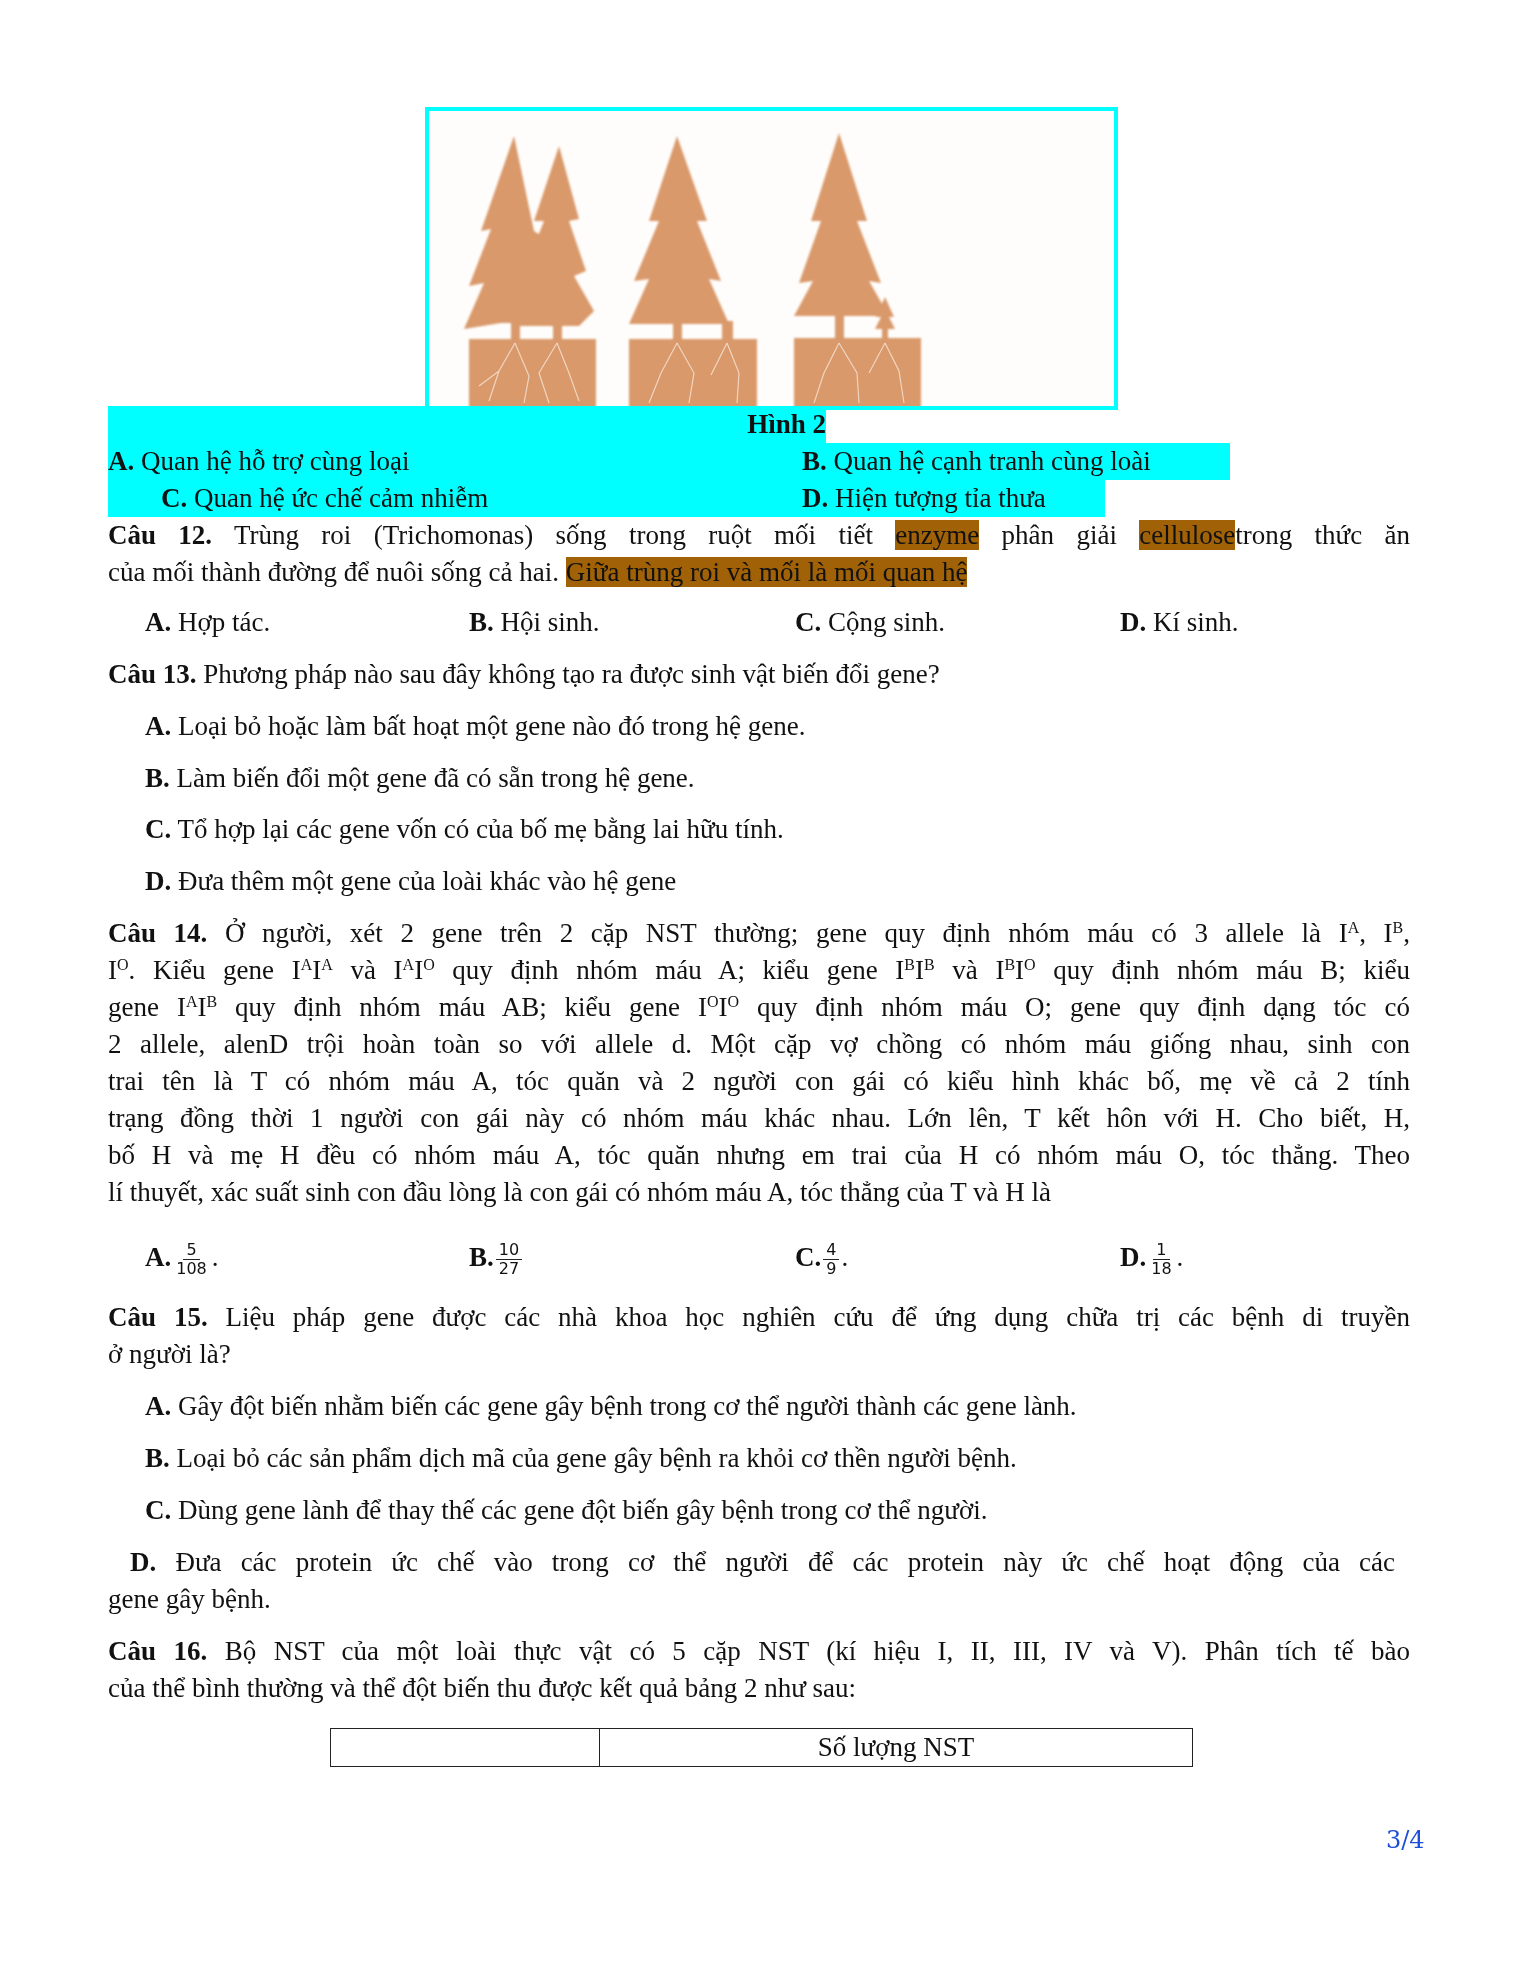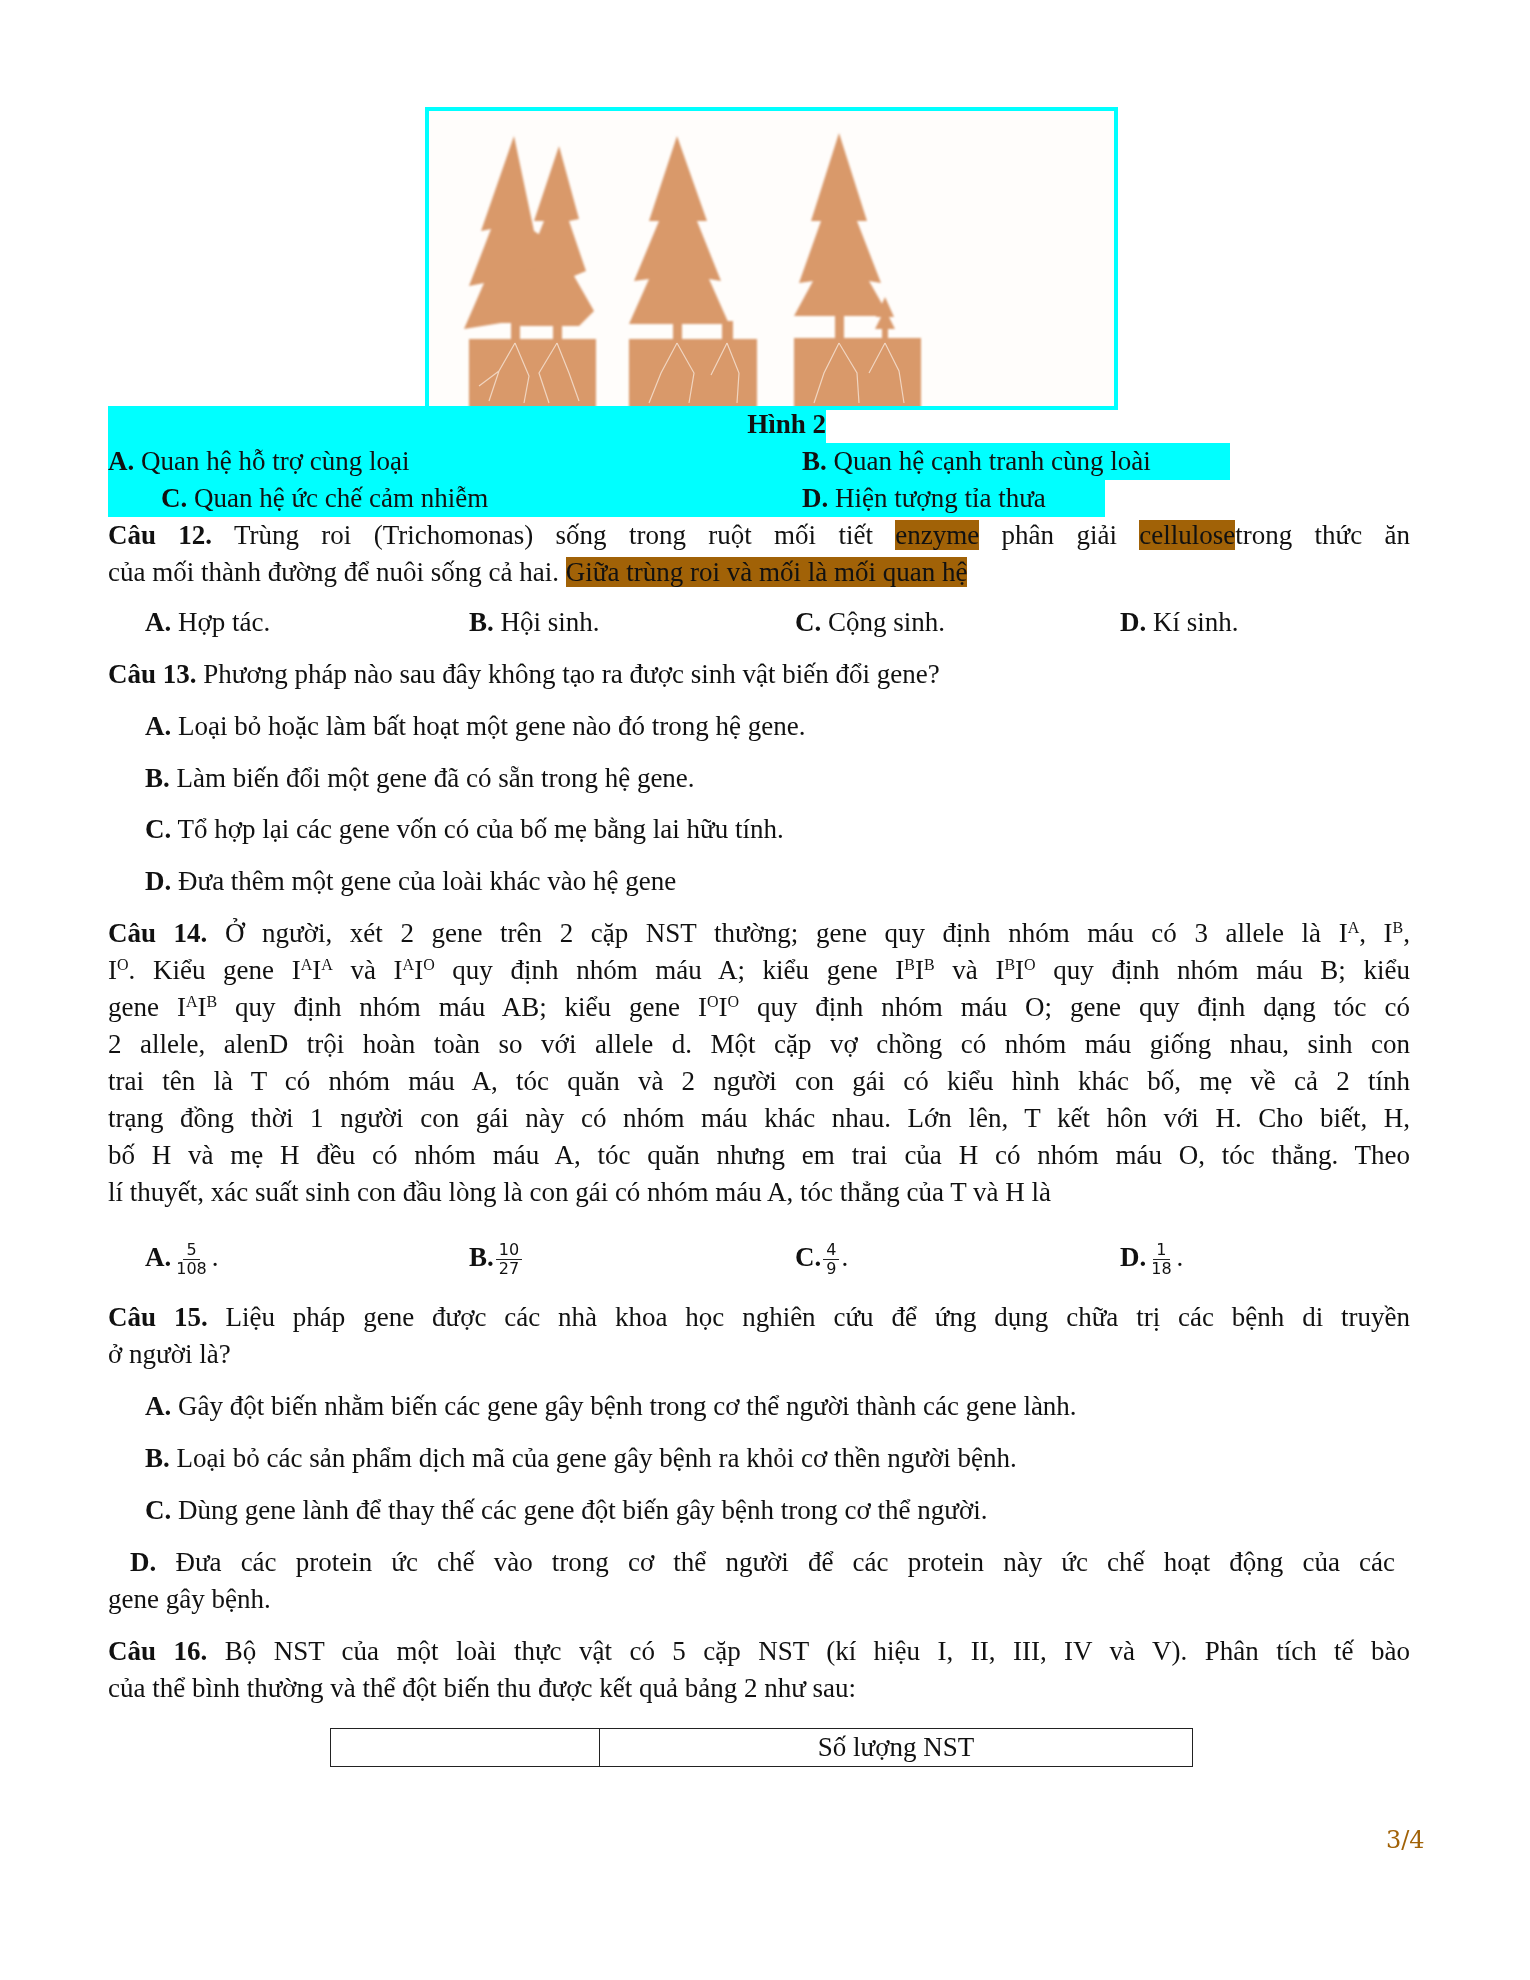--- a/index.html
+++ b/index.html
@@ -16,21 +16,21 @@
   
   #figure { left: 425px; top: 107px; width: 675px; height: 295px; border: 4px solid #00FFFF; background: #fffdfb; }
   
   .frac { display: inline-flex; flex-direction: column; align-items: center; vertical-align: middle;
           font-family: "DejaVu Sans", sans-serif; font-size: 16px; line-height: 18px; margin: 0 2px; }
   .frac .num { padding: 0 3px; border-bottom: 1.5px solid #222; }
   .frac .den { padding: 0 3px; }
   
   #nst-table { position: absolute; left: 330px; top: 1722px; border-collapse: collapse; margin-top: 6px; }
   #nst-table td { border: 1.5px solid #222; height: 37px; padding: 0; text-align: center; font-size: 27px; line-height: 37px; }
-  #page-num { left: 1376px; top: 1826px; font-family: "DejaVu Serif", serif; font-size: 24px; color: #a16207; }
+  #page-num { left: 1376px; top: 1826px; font-family: "DejaVu Serif", serif; font-size: 24px; color: #1d4ed8; }
 </style>
 </head>
 <body>
 
 <div id="figure" class="abs">
   <svg width="675" height="295" viewBox="0 0 675 295">
     <defs>
       <filter id="soft">
           <feGaussianBlur stdDeviation="1.2"></feGaussianBlur>
         </filter>

